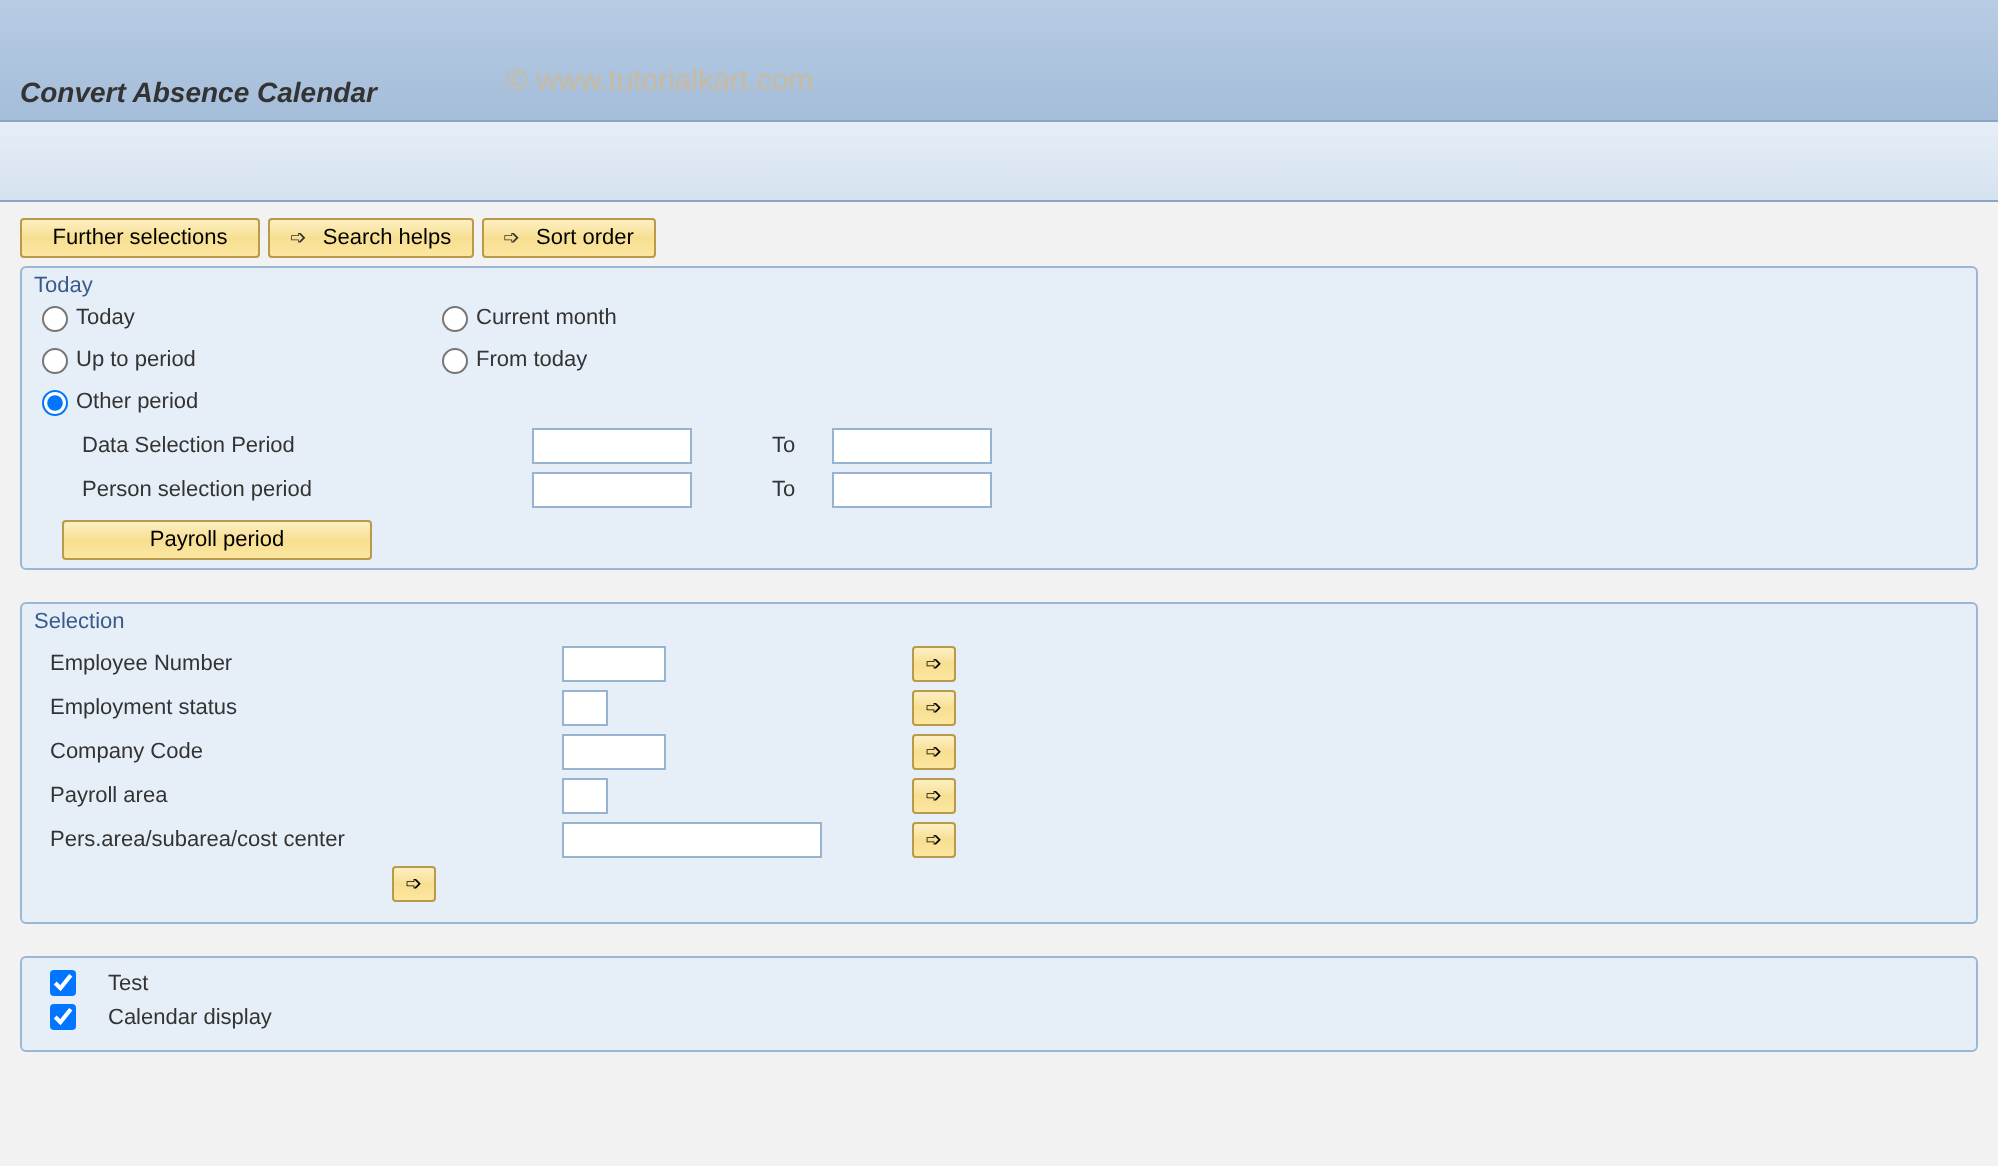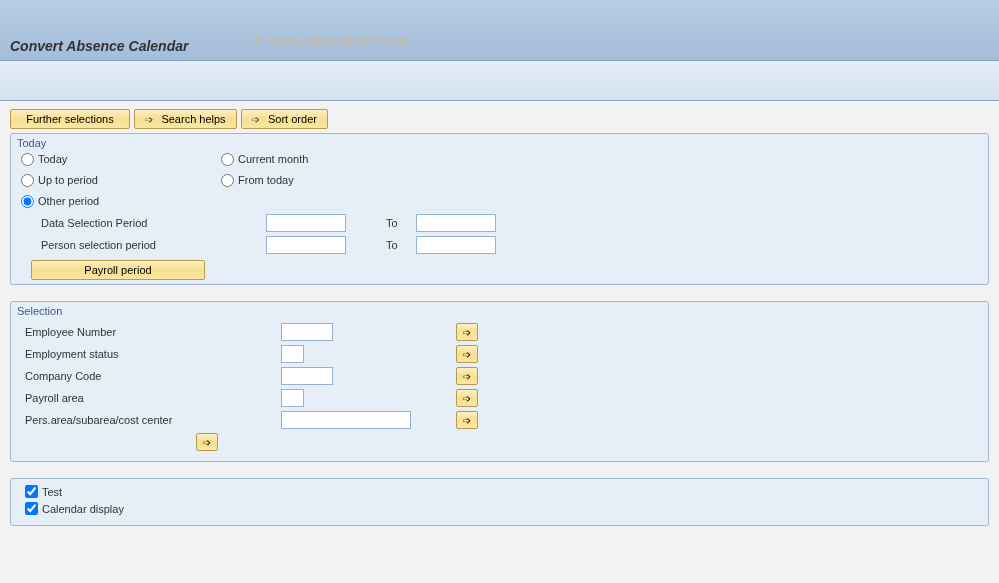--- a/index.html
+++ b/index.html
@@ -128,21 +128,21 @@
     }
     .payroll-btn {
       background: linear-gradient(to bottom, #fdefc3 0%, #f7df91 50%, #fce6a0 100%);
       border: 1px solid #b89a4a;
       border-radius: 2px;
       padding: 2px 10px;
       font-size: 11px;
       cursor: pointer;
       margin: 4px 10px 4px 20px;
       height: 20px;
-      width: 174px;
+      width: 155px;
       text-align: center;
     }
     .sel-row {
       display: flex;
       align-items: center;
       padding: 2px 0;
     }
     .sel-label {
       width: 260px;
       padding-left: 4px;
@@ -159,21 +159,21 @@
       cursor: pointer;
       margin-left: 30px;
       display: inline-flex;
       align-items: center;
       justify-content: center;
       font-size: 10px;
     }
     .check-row {
       display: flex;
       align-items: center;
-      gap: 4px;
+      gap: 16px;
       padding: 2px 4px;
     }
     .check-row input[type="checkbox"] {
       cursor: pointer;
     }
     .check-row label {
       cursor: pointer;
     }
   </style>
 </head>

